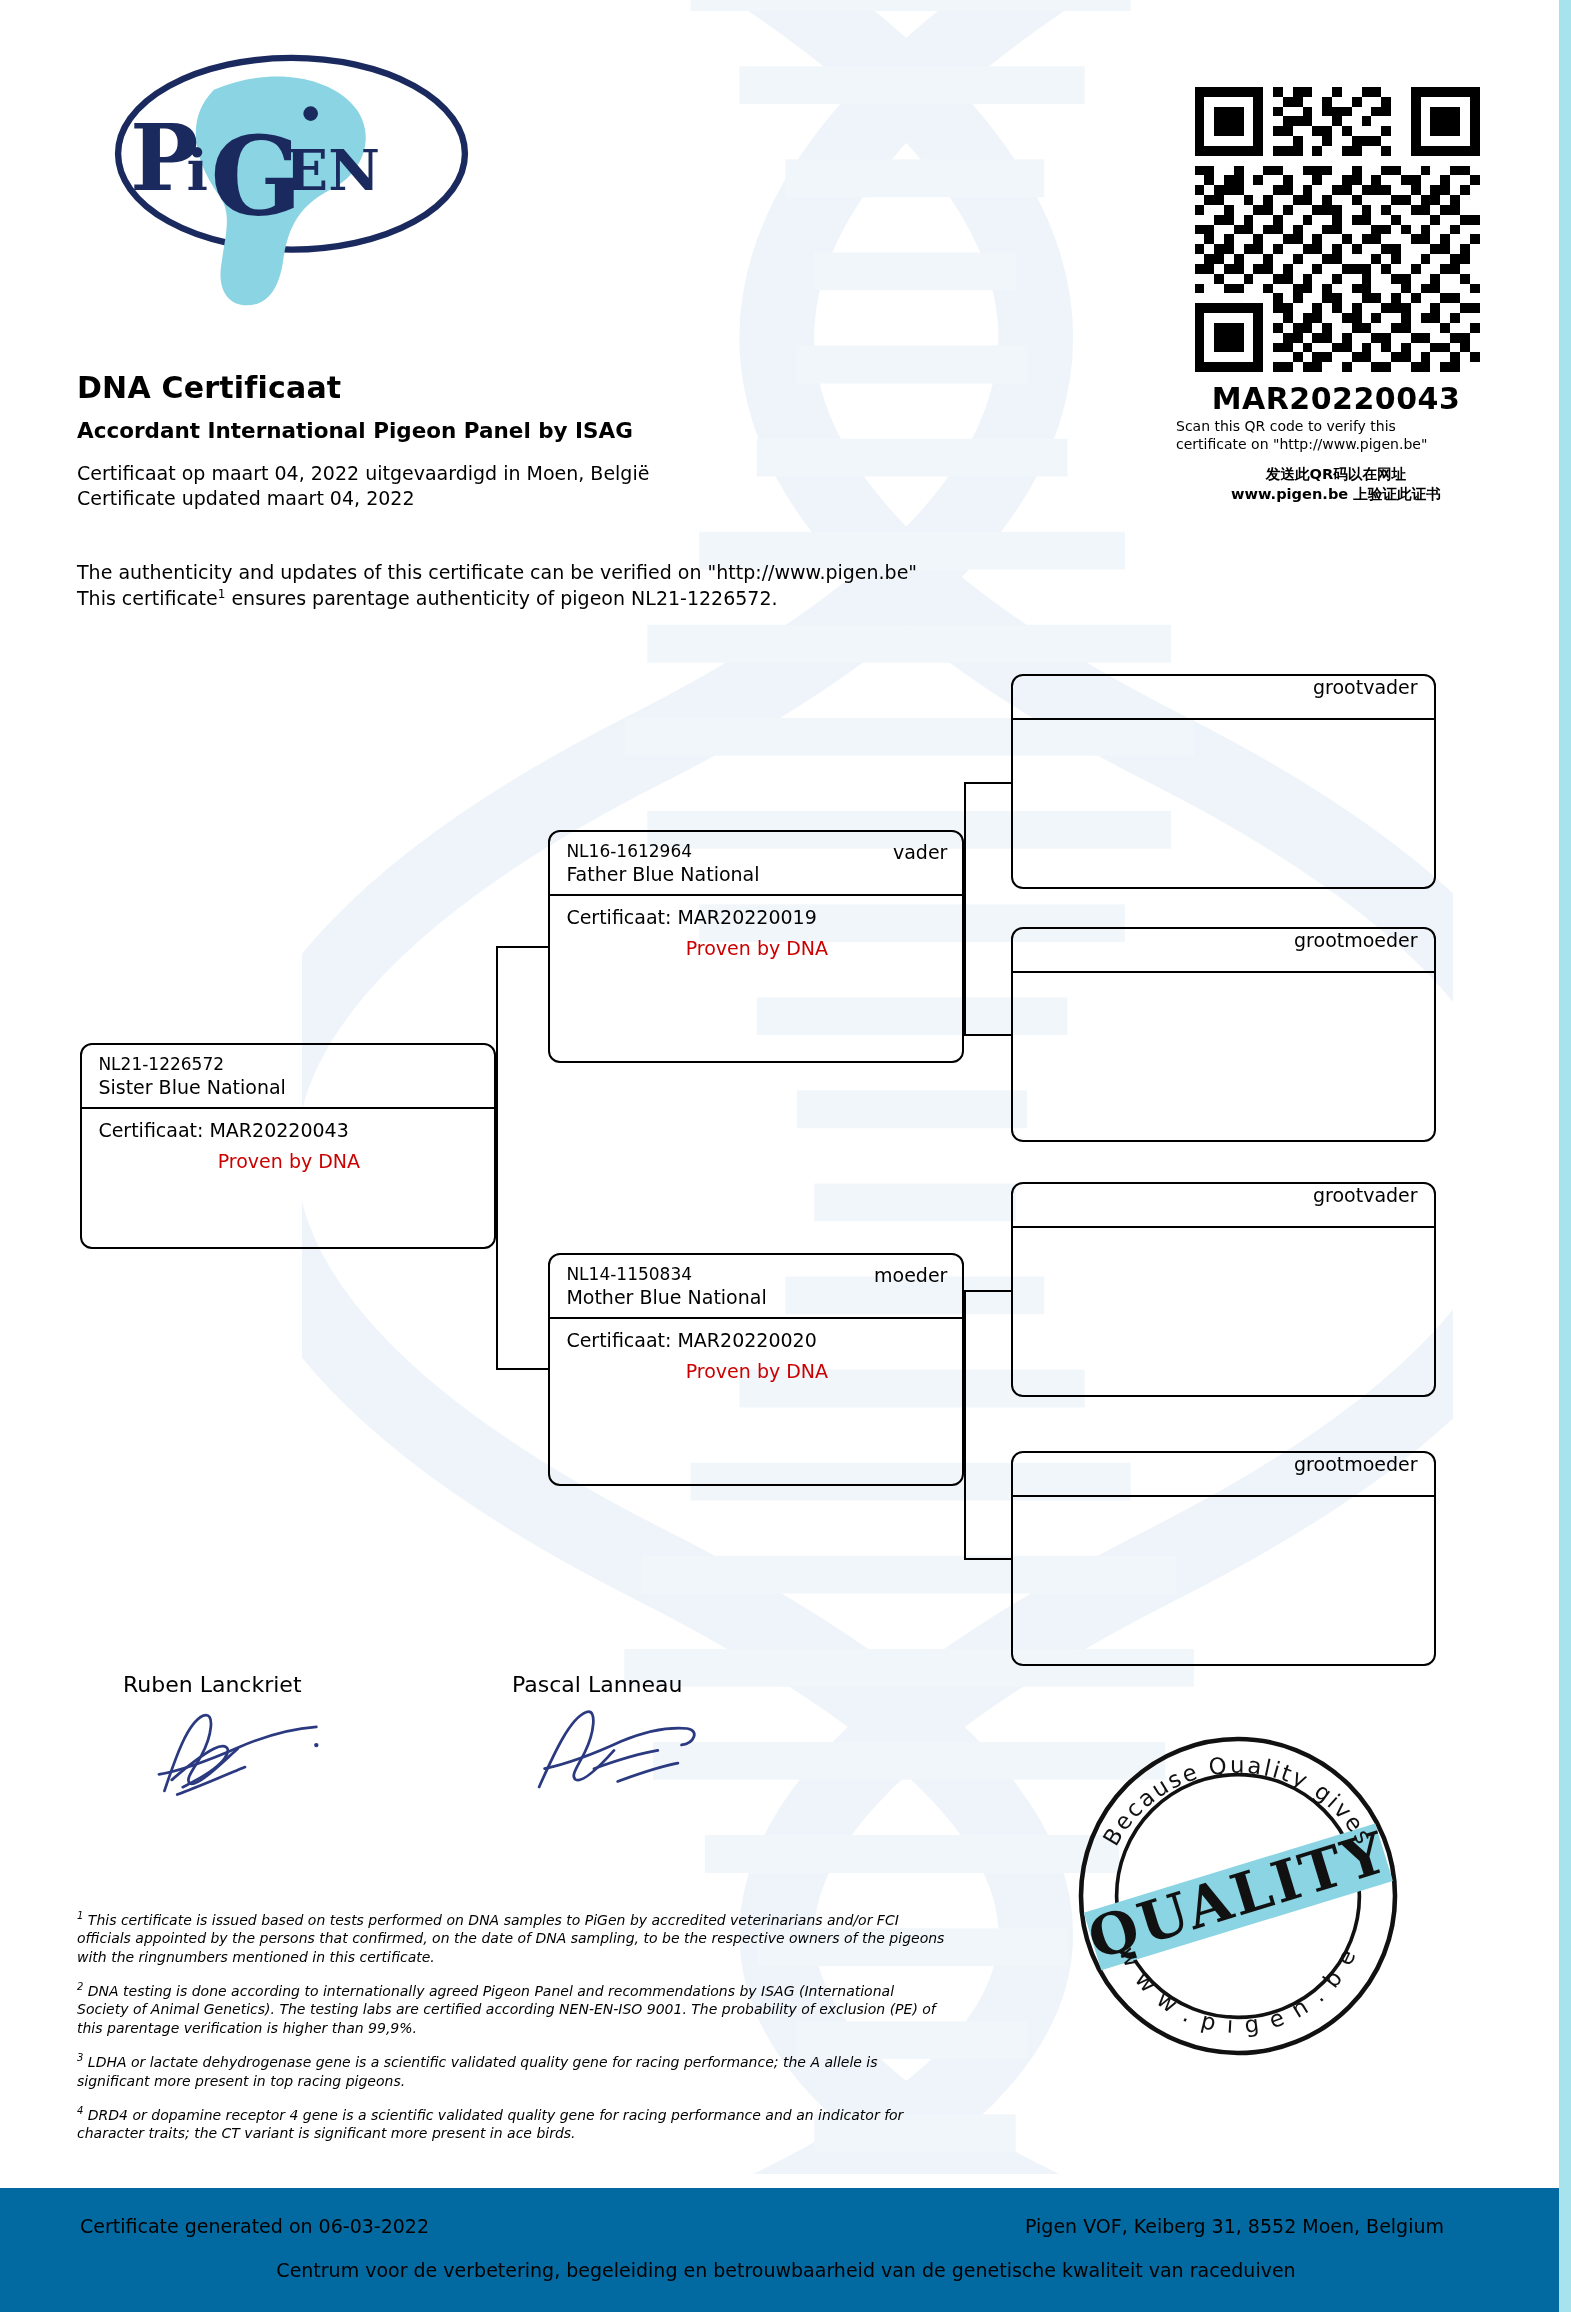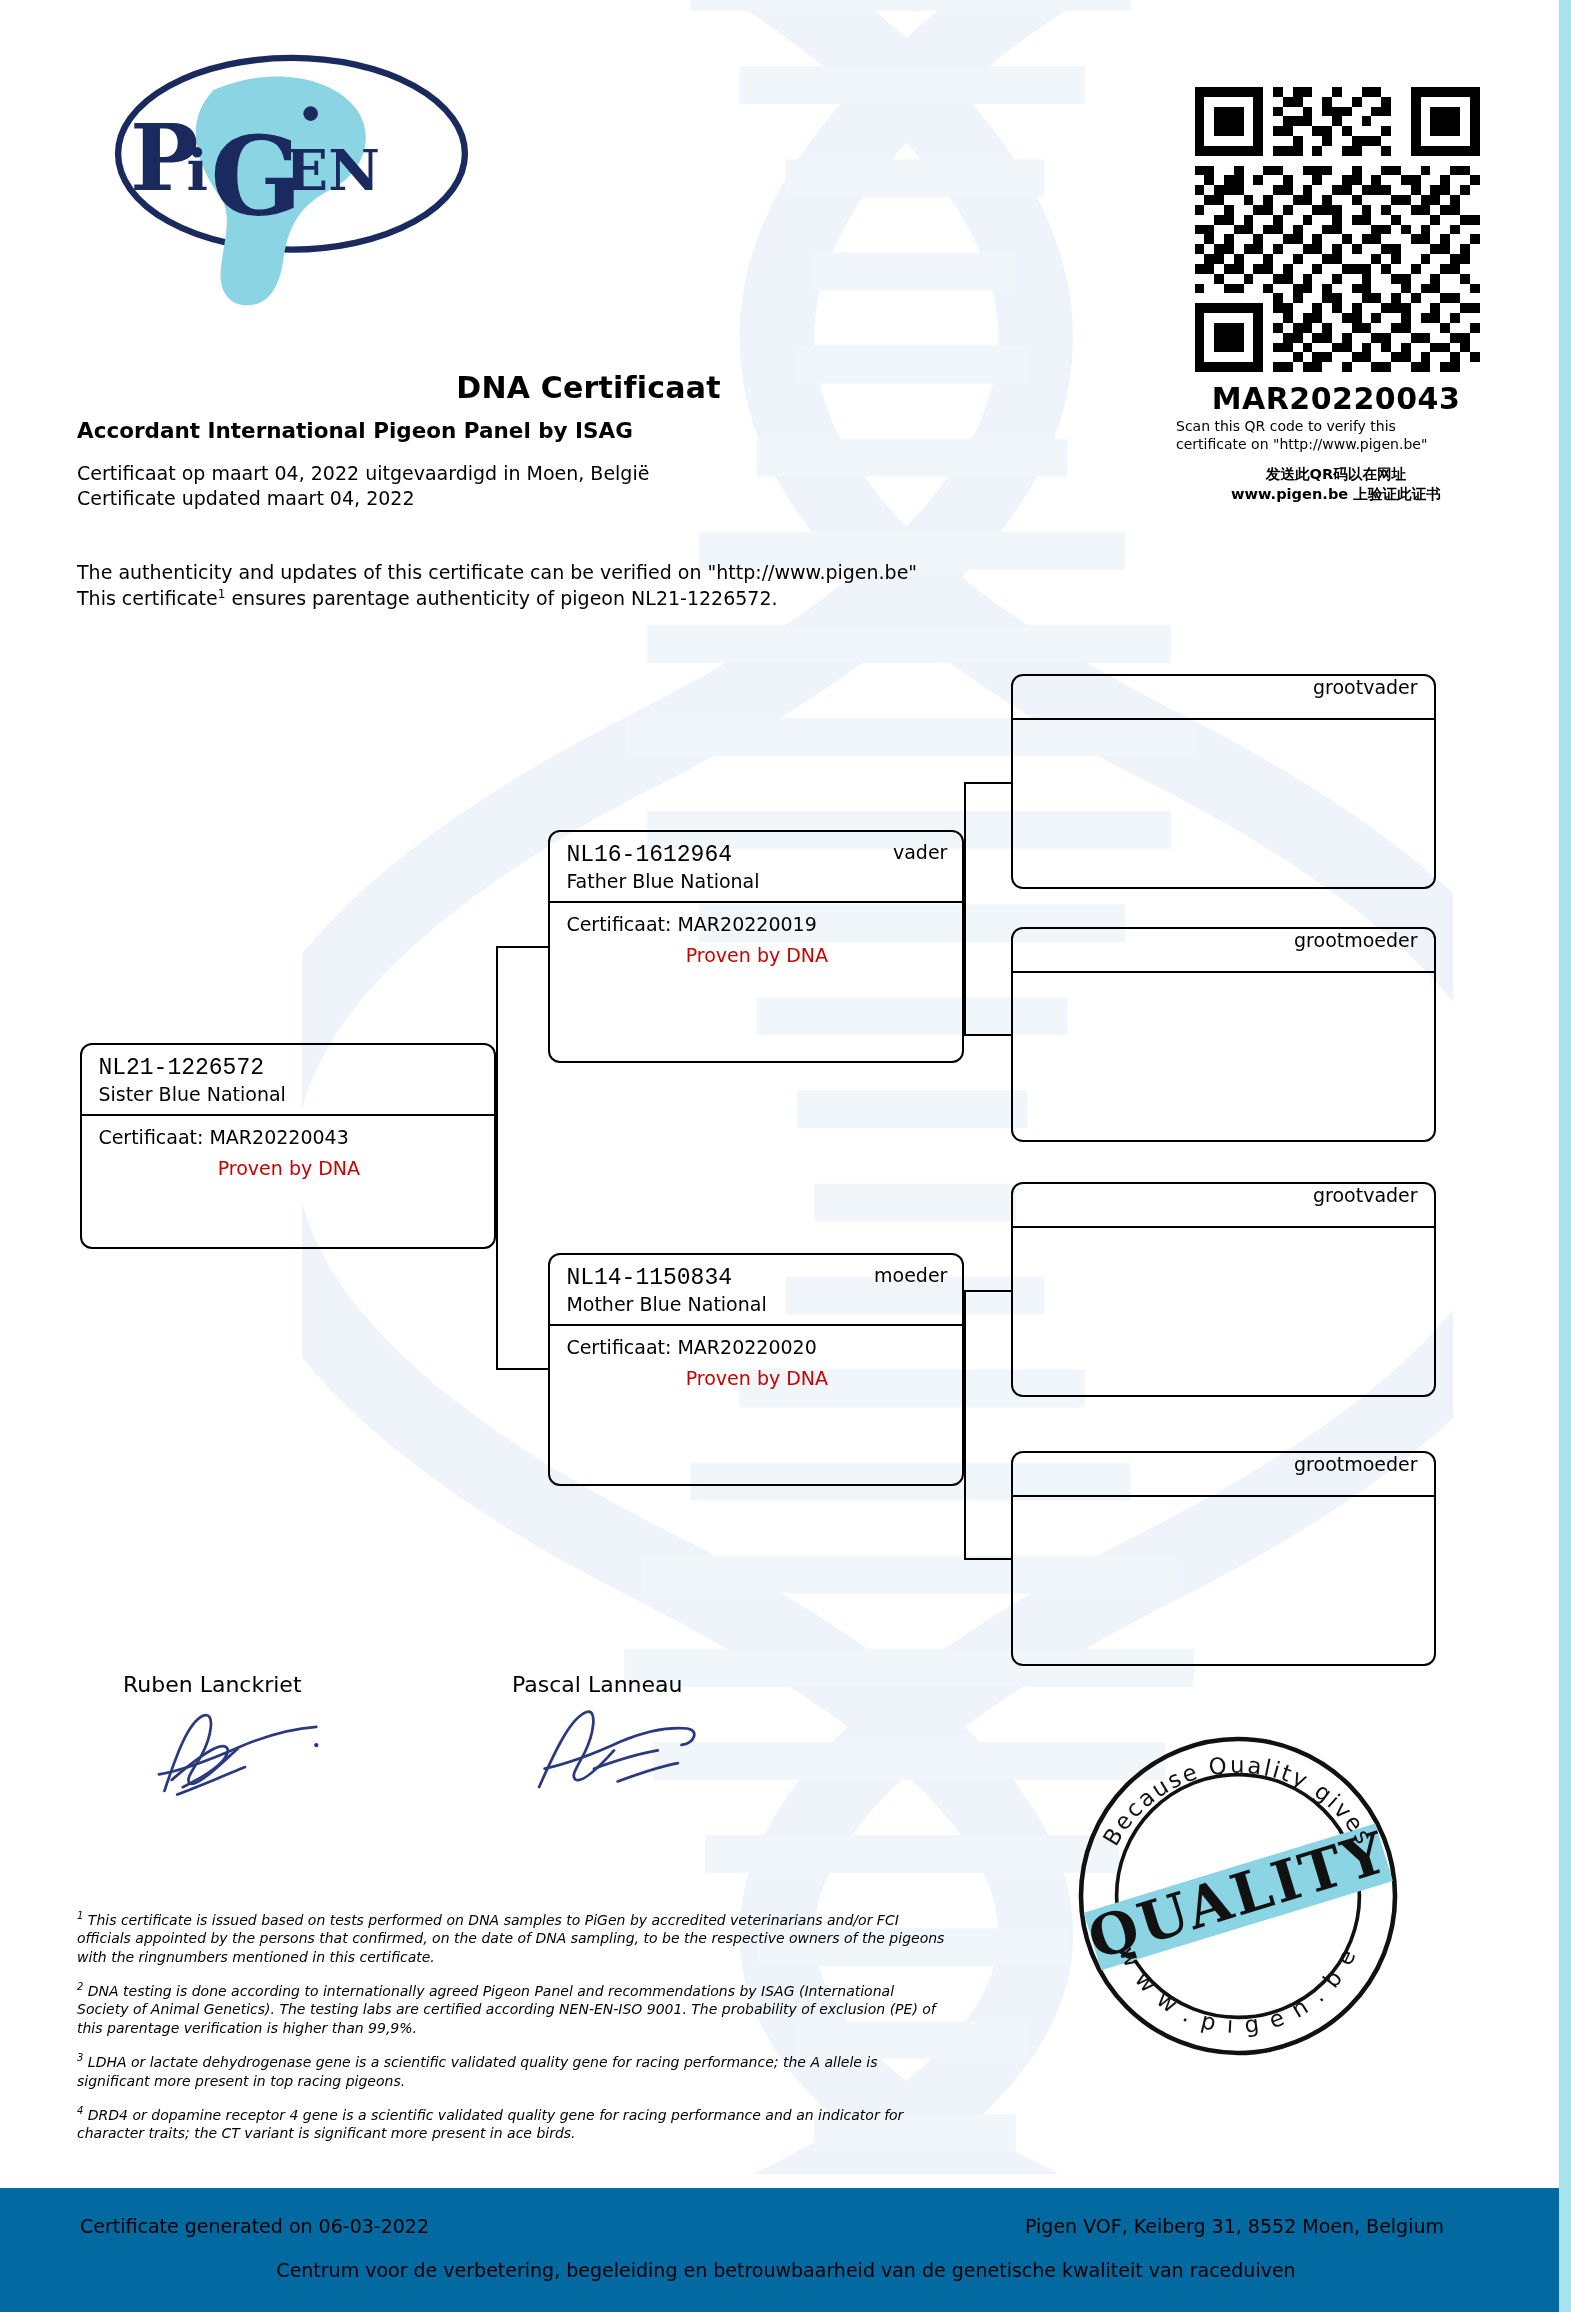--- a/index.html
+++ b/index.html
@@ -87,21 +87,20 @@
     left: 77px;
     top: 370px;
     width: 1023px;
     z-index: 3;
   }
   .doc-title {
     font-size: 30px;
     font-weight: bold;
     margin: 0 0 12.8px 0;
     letter-spacing: 0.2px;
-    text-align: center;
   }
   .doc-subtitle {
     font-size: 21.5px;
     font-weight: bold;
     margin: 0 0 18.3px 0;
   }
   .doc-line {
     font-size: 19px;
     line-height: 1.32;
     margin: 0;
@@ -128,24 +127,23 @@
   }
   .box .row1 {
     position: relative;
     padding: 9.1px 14.6px 7.3px 16.4px;
     border-bottom: 2px solid #000;
   }
   .box .row2 {
     padding: 9.1px 14.6px 9.1px 16.4px;
   }
   .ring {
-    font-size: 23px;
+    font-size: 17px;
     line-height: 1.26;
     display: block;
-    font-family: Liberation Mono, monospace;
   }
   .name {
     font-size: 19px;
     line-height: 1.26;
     display: block;
   }
   .role {
     position: absolute;
     right: 14.6px;
     top: 9.1px;

